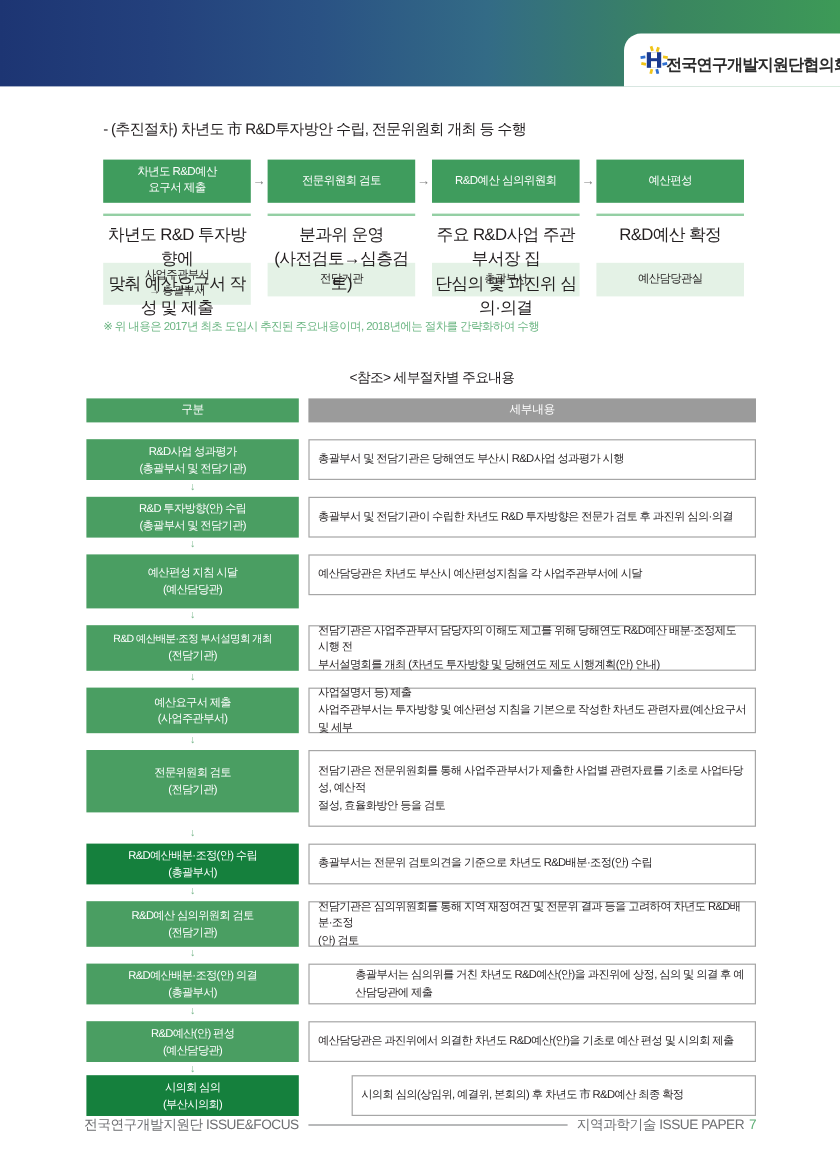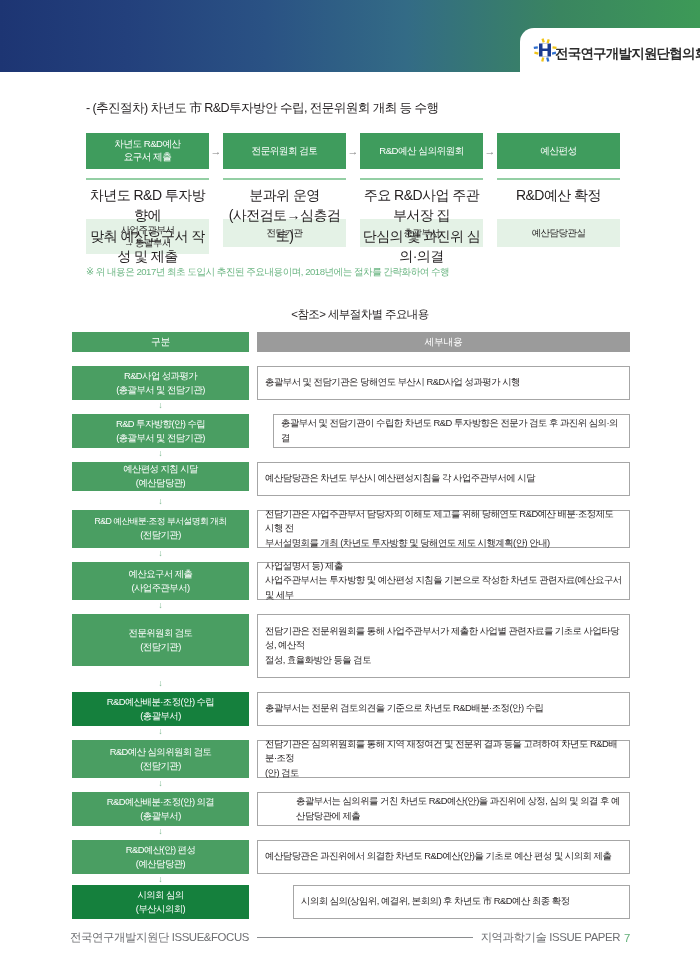--- a/index.html
+++ b/index.html
@@ -381,31 +381,31 @@
     <div class="arrow-row">
       <div class="arrow-cell">↓</div>
       <div class="arrow-spacer"></div>
     </div>
 
     <div class="row" style="margin-top:3px;">
       <div class="cell-left" style="height:34px;">
         <span>R&amp;D 투자방향(안) 수립</span>
         <span>(총괄부서 및 전담기관)</span>
       </div>
-      <div class="cell-right" style="height:34px;margin-left:16px;">
+      <div class="cell-right" style="height:34px;">
         <div>총괄부서 및 전담기관이 수립한 차년도 R&amp;D 투자방향은 전문가 검토 후 과진위 심의·의결</div>
       </div>
     </div>
     <div class="arrow-row">
       <div class="arrow-cell">↓</div>
       <div class="arrow-spacer"></div>
     </div>
 
     <div class="row" style="margin-top:3px;">
-      <div class="cell-left" style="height:29px;">
+      <div class="cell-left" style="height:45px;">
         <span>예산편성 지침 시달</span>
         <span>(예산담당관)</span>
       </div>
       <div class="cell-right" style="height:34px;">
         <div>예산담당관은 차년도 부산시 예산편성지침을 각 사업주관부서에 시달</div>
       </div>
     </div>
     <div class="arrow-row">
       <div class="arrow-cell">↓</div>
       <div class="arrow-spacer"></div>

